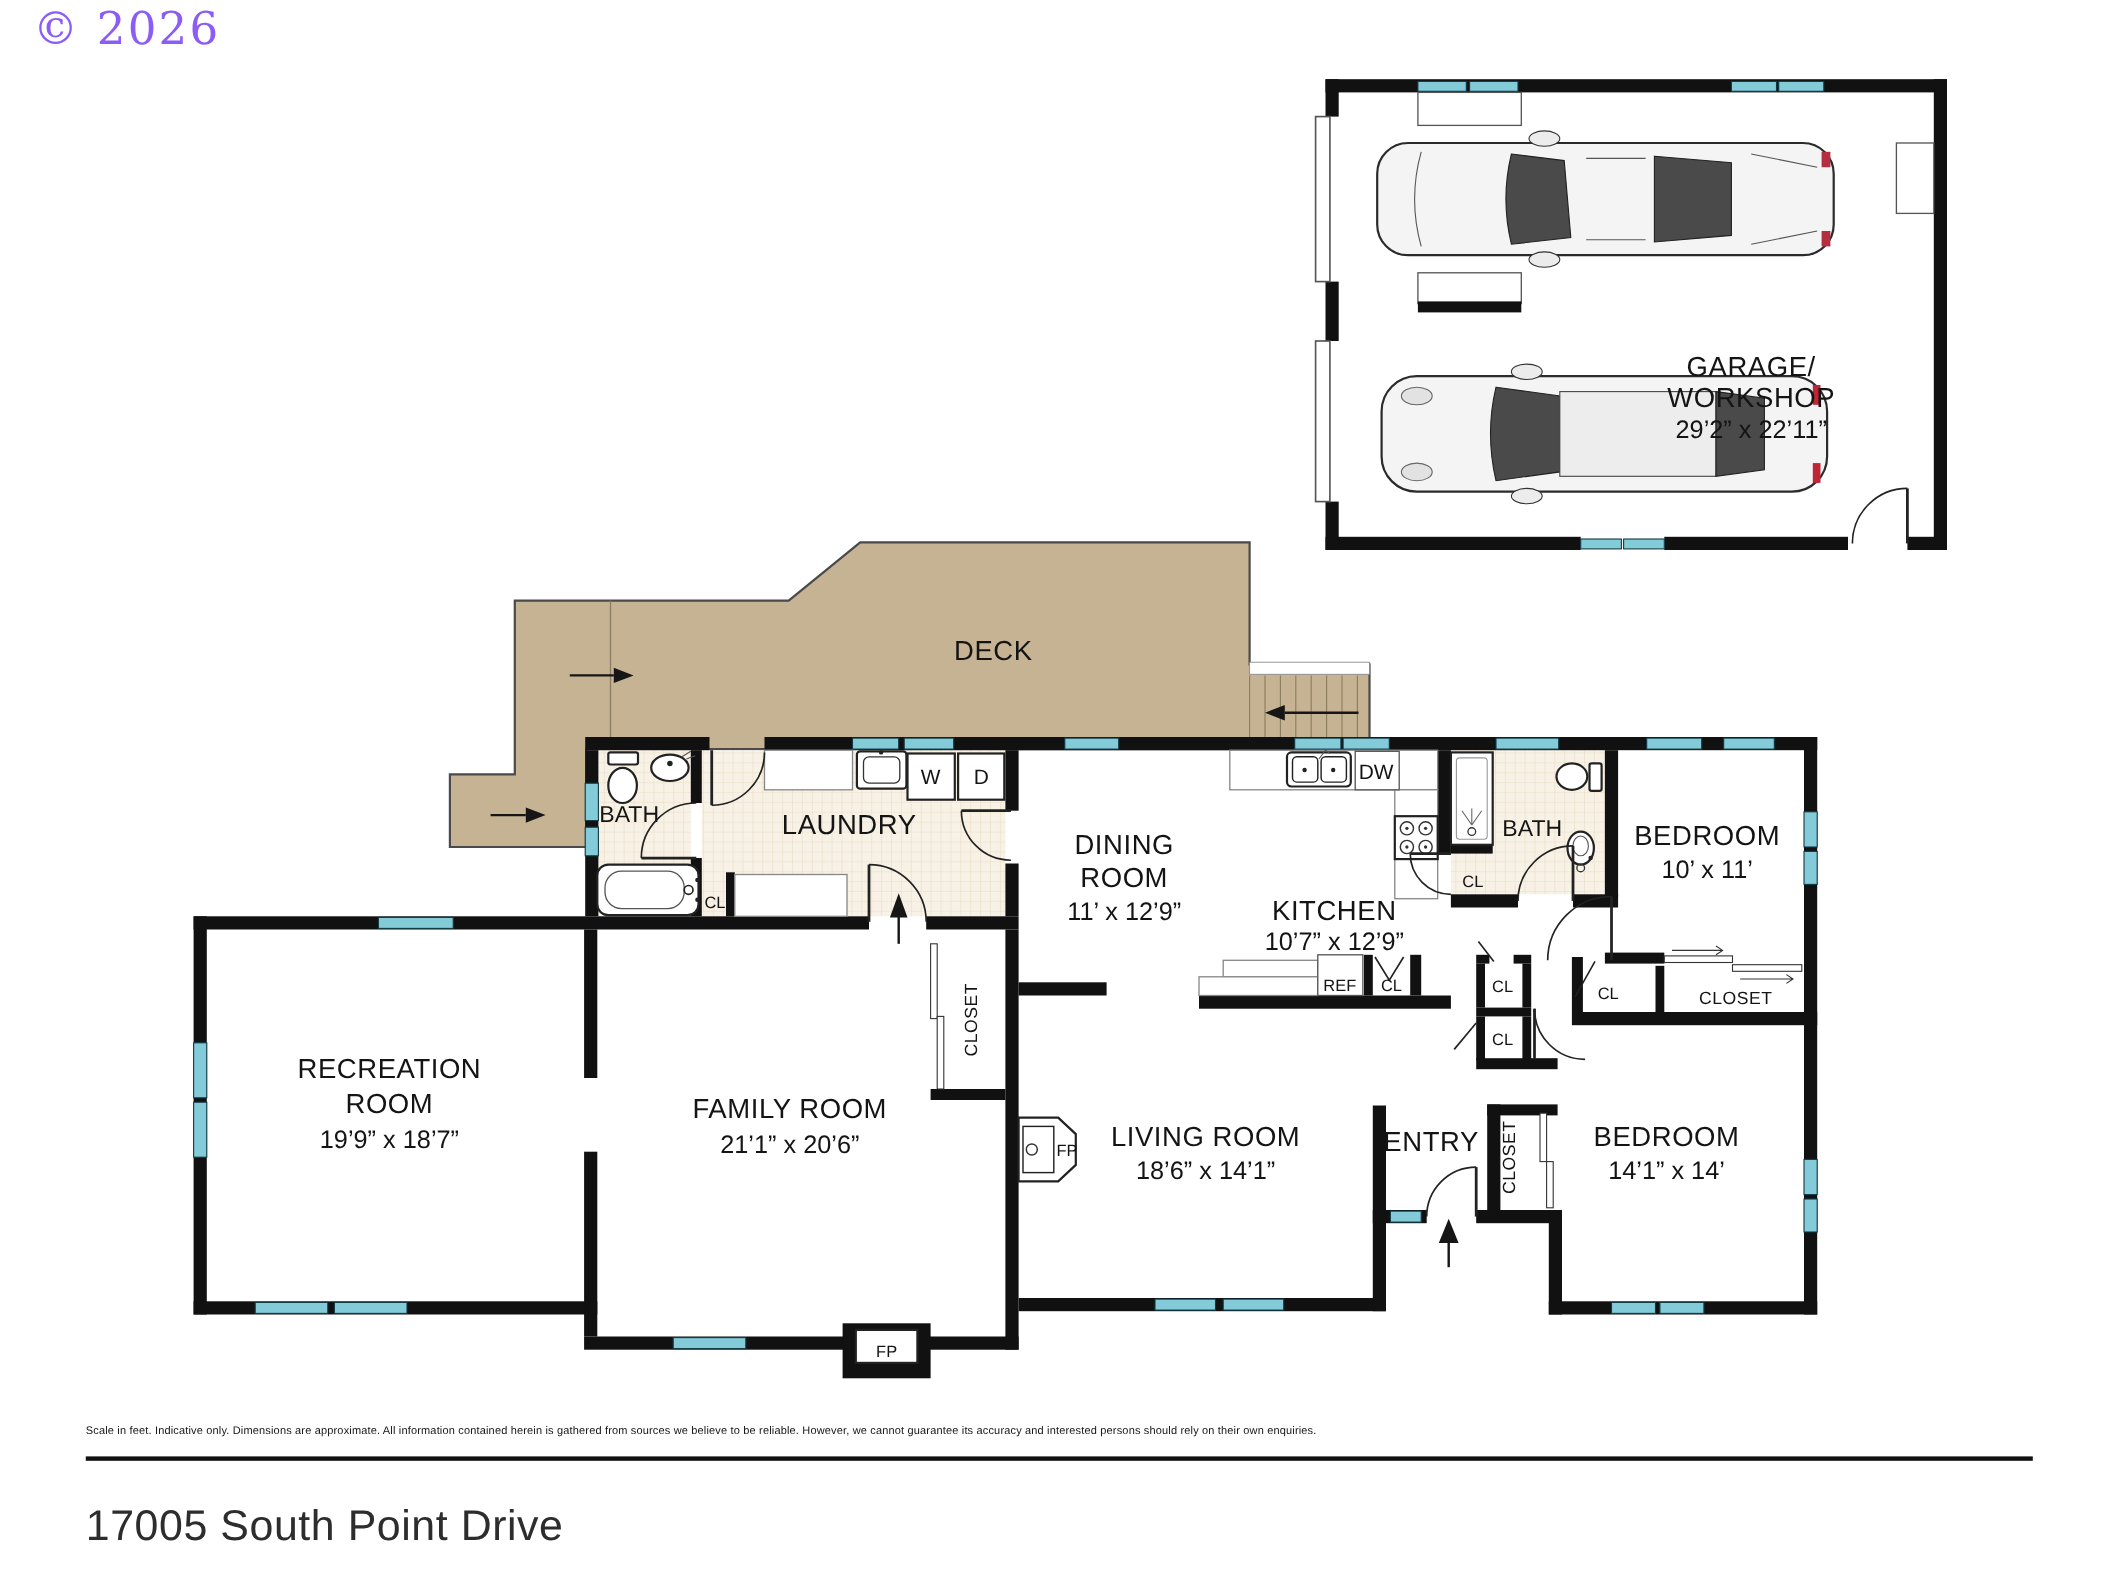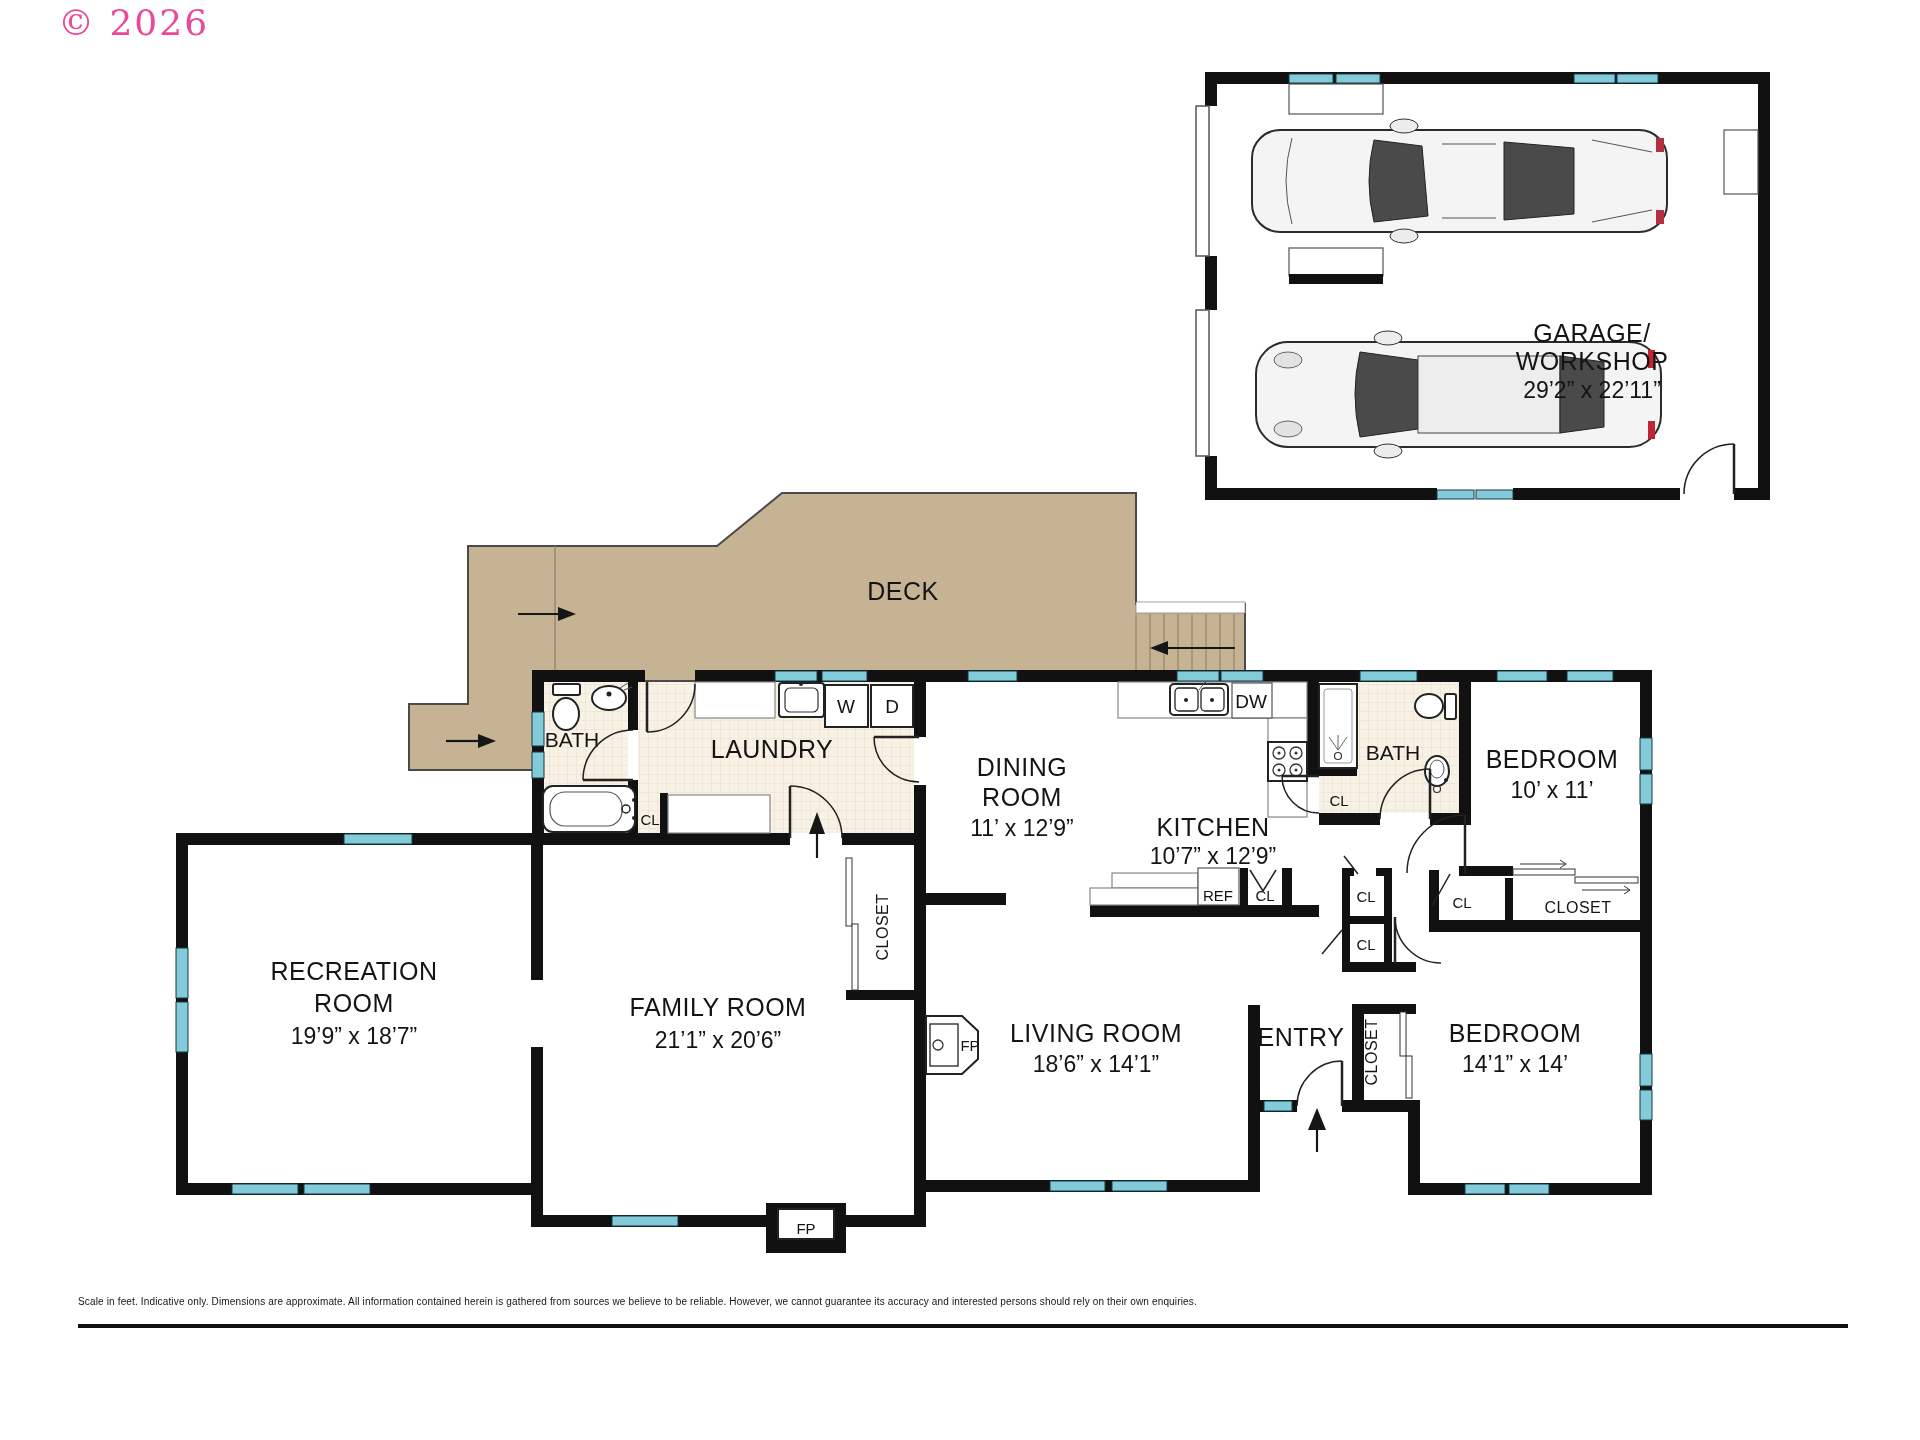--- a/index.html
+++ b/index.html
@@ -1,19 +1,19 @@
 <!DOCTYPE html>
 <html><head>
 <meta charset="utf-8">
 <style>
   html,body{margin:0;padding:0;background:#ffffff;}
   .page{position:relative;width:1920px;height:1440px;background:#ffffff;overflow:hidden;
         font-family:"Liberation Sans",sans-serif;}
   .copyright{position:absolute;left:30px;top:2px;font-family:"DejaVu Serif",serif;
-             font-size:36px;color:#ec4899;letter-spacing:2px;margin-left:28px;}
+             font-size:41px;color:#8b5cf6;letter-spacing:2px;}
   .disclaimer{position:absolute;left:78px;top:1296px;width:1770px;font-size:10px;
               color:#141414;letter-spacing:.15px;white-space:nowrap;}
   .rule{position:absolute;left:78px;top:1324px;width:1770px;height:4px;background:#111;}
   .address{position:absolute;left:78px;top:1366px;font-size:39px;color:#2d2d2d;letter-spacing:.5px;}
   svg{position:absolute;left:0;top:0;}
   .wall{fill:#111111;}
   .win{stroke:#123a46;stroke-width:1;}
   .fixt{fill:#ffffff;stroke:#222222;stroke-width:2;}
   .fixt-thin{fill:#ffffff;stroke:#555555;stroke-width:1.2;}
   .cnt{fill:#ffffff;stroke:#888888;stroke-width:1.2;}
@@ -382,14 +382,15 @@
 
     <g>
       <text class="t-room" x="1515" y="1042">BEDROOM</text>
       <text class="t-dim" x="1515" y="1072">14’1” x 14’</text>
     </g>
   </g>
 </svg>
 
 <div class="disclaimer">Scale in feet. Indicative only. Dimensions are approximate. All information contained herein is gathered from sources we believe to be reliable. However, we cannot guarantee its accuracy and interested persons should rely on their own enquiries.</div>
 <div class="rule"></div>
+<div class="address">17005 South Point Drive</div>
 
 </div>
 
 </body></html>

